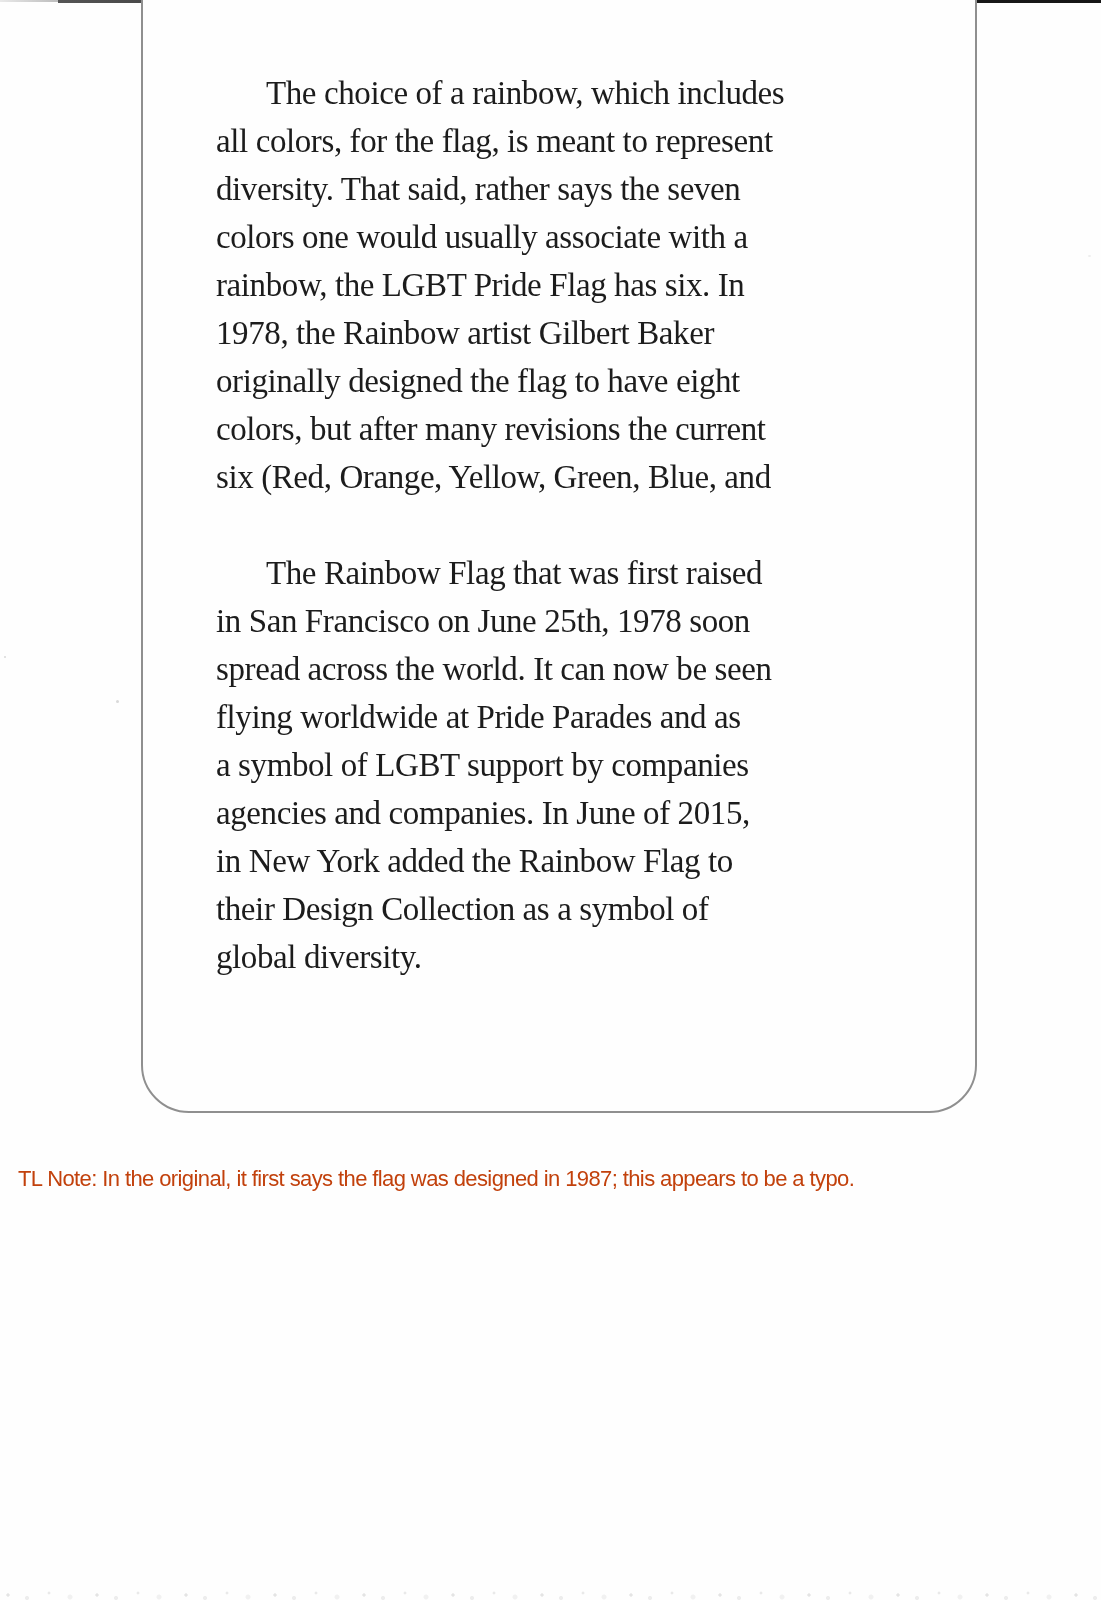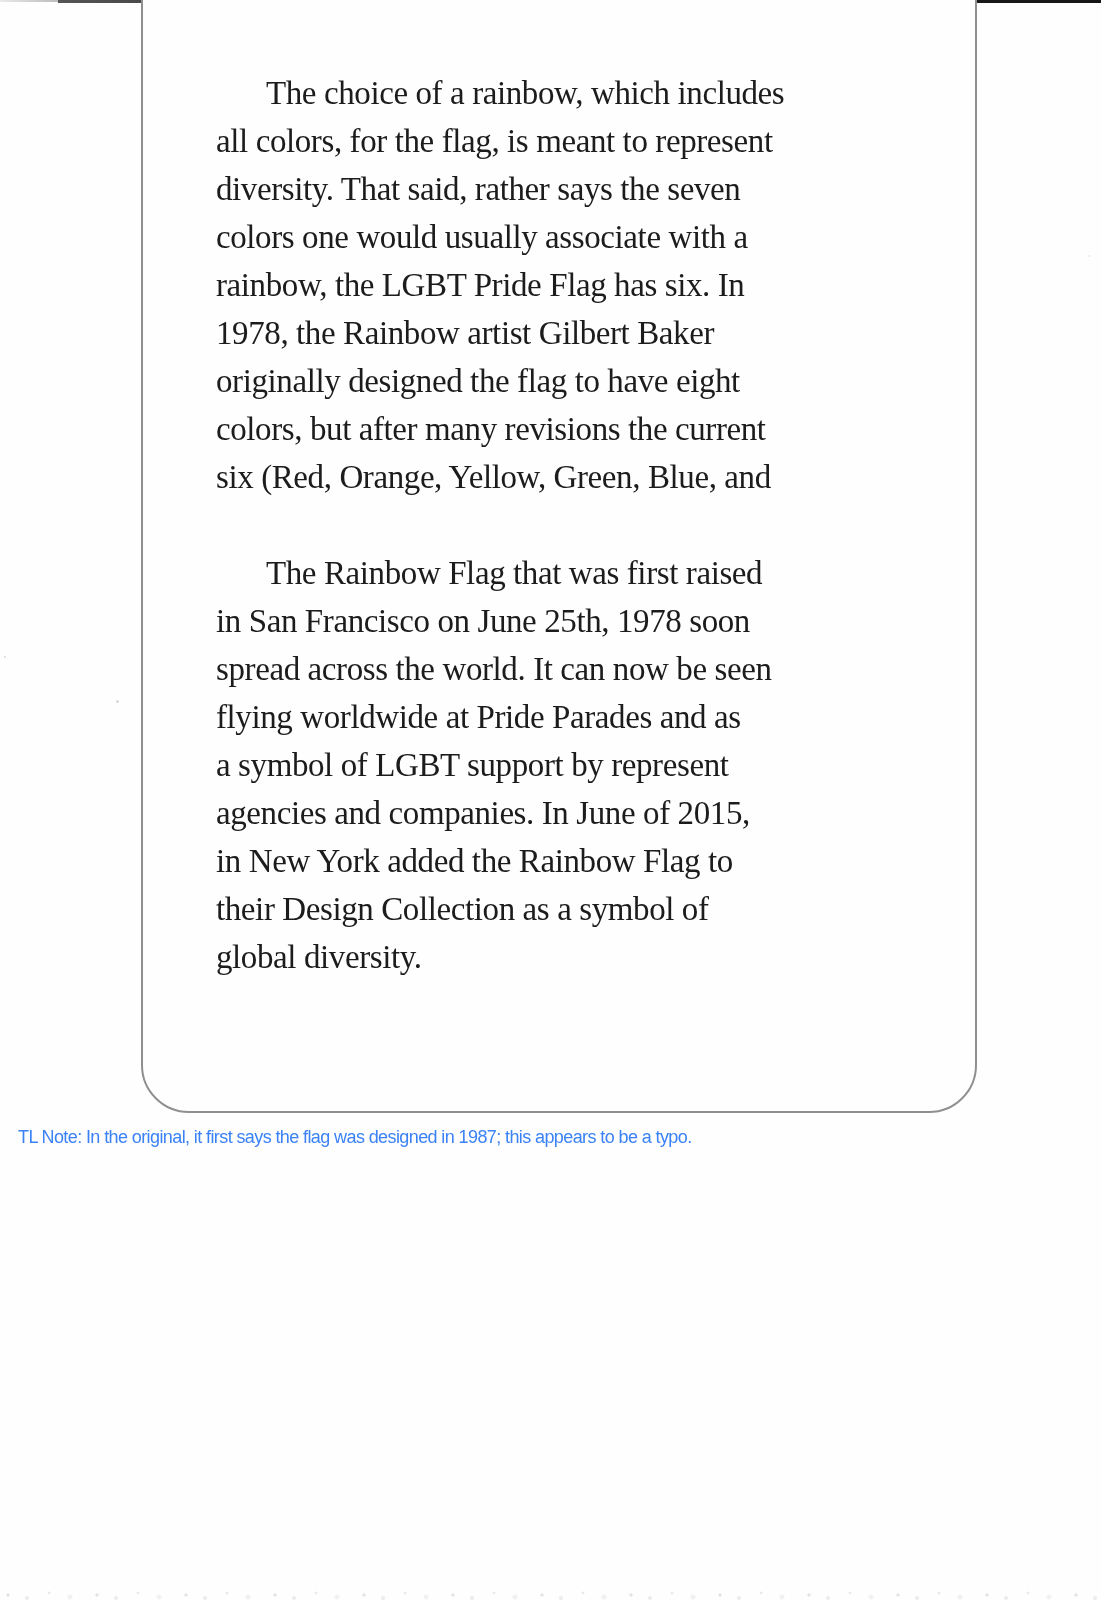--- a/index.html
+++ b/index.html
@@ -62,25 +62,25 @@
     text-indent: 50px;
     margin-top: 40px;
   }
   .para-2 {
     margin-top: 48px;
   }
   
   .tl-note {
     position: absolute;
     left: 18px;
-    top: 1120px;
-    font-size: 18px;
+    top: 1162px;
+    font-size: 22px;
     line-height: 34px;
     letter-spacing: -0.6px;
-    color: #3b82f6;
+    color: #c2410c;
     white-space: nowrap;
   }
   
   .bottom-noise {
     position: absolute;
     left: 0;
     right: 0;
     bottom: 0;
     height: 16px;
     background-image:
@@ -119,21 +119,21 @@
         <div class="text-line">1978, the Rainbow artist Gilbert Baker</div>
         <div class="text-line">originally designed the flag to have eight</div>
         <div class="text-line">colors, but after many revisions the current</div>
         <div class="text-line">six (Red, Orange, Yellow, Green, Blue, and</div>
       </div>
     <div class="para para-2">
         <div class="text-line">The Rainbow Flag that was first raised</div>
         <div class="text-line">in San Francisco on June 25th, 1978 soon</div>
         <div class="text-line">spread across the world. It can now be seen</div>
         <div class="text-line">flying worldwide at Pride Parades and as</div>
-        <div class="text-line">a symbol of LGBT support by represent</div>
+        <div class="text-line">a symbol of LGBT support by companies</div>
         <div class="text-line">agencies and companies. In June of 2015,</div>
         <div class="text-line">in New York added the Rainbow Flag to</div>
         <div class="text-line">their Design Collection as a symbol of</div>
         <div class="text-line">global diversity.</div>
       </div>
   </div>
 
   <div class="tl-note">TL Note: In the original, it first says the flag was designed in 1987; this appears to be a typo.</div>
 
   <div class="speck speck-1"></div>

